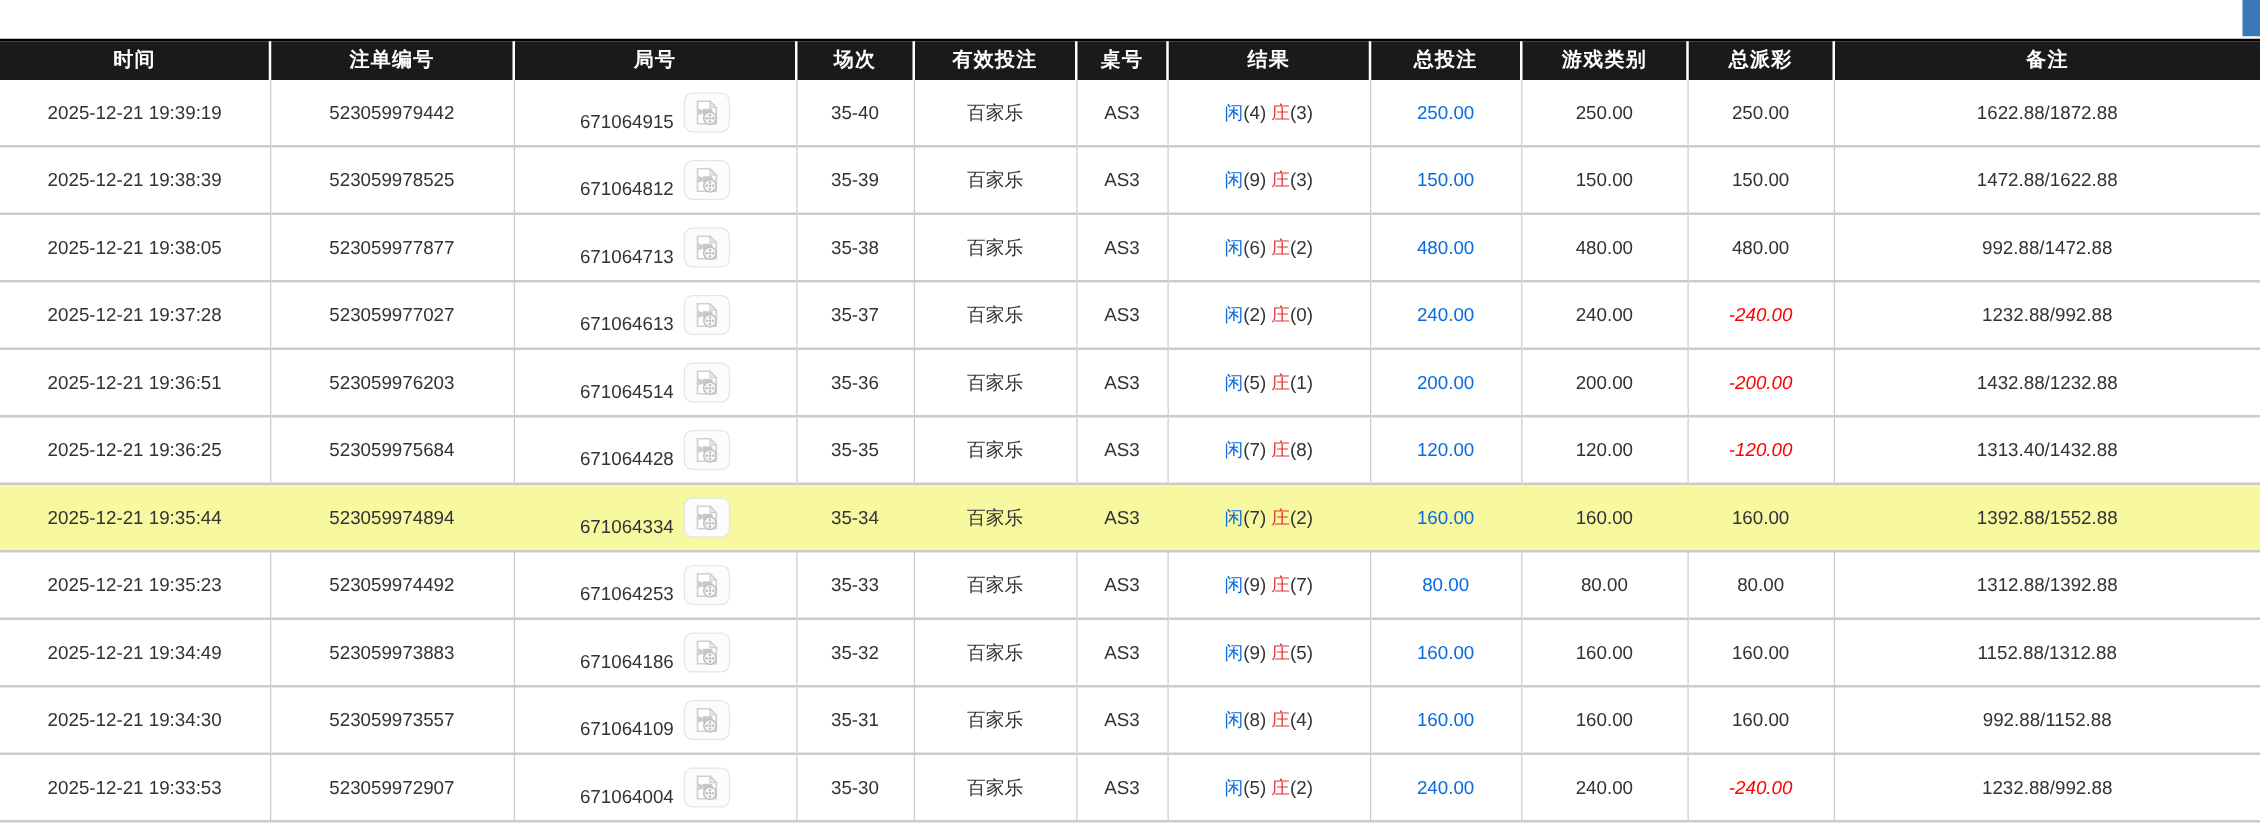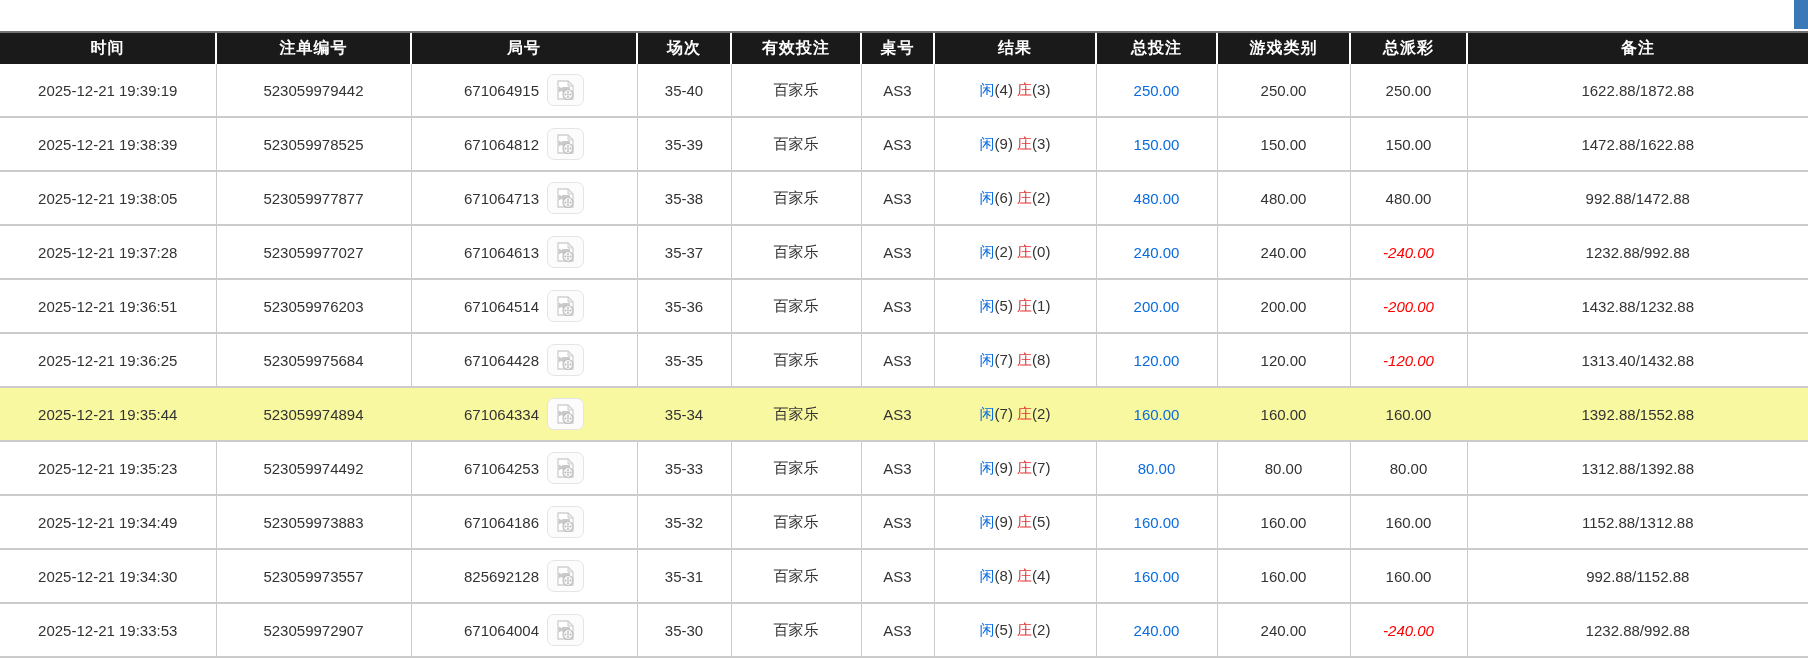--- a/index.html
+++ b/index.html
@@ -4,38 +4,38 @@
 <style>
   html,body{margin:0;padding:0;background:#fff;}
   .page{
     position:relative;width:1808px;height:659px;overflow:hidden;background:#fff;
     font-family:"Liberation Sans",sans-serif;
   }
   .blue-frag{
     position:absolute;top:0;right:0;width:14px;height:29px;
     background:var(--accent-blue,#3a79b8);border:none;padding:0;cursor:pointer;
   }
-  .table-wrap{position:absolute;top:31px;left:0;width:1808px;border-top:2px solid #737373;}
+  .table-wrap{position:absolute;top:31px;left:0;width:1808px;border-top:2px solid #000000;}
   table{border-collapse:collapse;table-layout:fixed;width:1808px;}
   col.c1{width:216px}col.c2{width:195px}col.c3{width:226px}col.c4{width:94px}
   col.c5{width:130px}col.c6{width:73px}col.c7{width:162px}col.c8{width:121px}
   col.c9{width:133px}col.c10{width:117px}col.c11{width:341px}
   thead th{
     background:var(--header-bg,#1a1a1a);color:#fff;font-weight:bold;font-size:16px;
     height:31px;padding:0;text-align:center;border-right:2px solid #fff;
     letter-spacing:1px;
   }
   thead th:last-child{border-right:none;}
   tbody td{
     height:52px;padding:0;text-align:center;font-size:15px;color:#333;
     border-bottom:2px solid #cbcbcb;border-right:1px solid #cbcbcb;background:#fff;
   }
   tbody td:last-child{border-right:none;}
   tr.hl td{background:var(--hl,#f8f8a0);border-right-color:var(--hl,#f8f8a0);margin-top:40px;}
-  .round-inner{display:flex;align-items:center;justify-content:center;gap:8px;}
+  .round-inner{display:flex;align-items:flex-end;justify-content:center;gap:8px;}
   .blue{color:var(--blue,#0a6ce0);}
   .red{color:var(--red,#e23333);}
   .neg{color:var(--neg,#ff0000);font-style:italic;}
   .vid-btn{
     display:inline-flex;align-items:center;justify-content:center;
     width:37px;height:32px;background:#fcfcfc;border:1px solid #e5e5e5;
     border-radius:7px;padding:0;cursor:pointer;
   }
 </style>
 </head>
@@ -351,21 +351,21 @@
             <td class="blue">160.00</td>
             <td>160.00</td>
             <td>160.00</td>
             <td>1152.88/1312.88</td>
           </tr>
           <tr>
             <td>2025-12-21 19:34:30</td>
             <td>523059973557</td>
             <td>
               <span class="round-inner">
-                <span>825692128</span>
+                <span>671064109</span>
                 <button class="vid-btn">
                   <svg width="23" height="22" viewBox="0 0 23 22">
                     <path d="M4 2 h10 l5 5 v13 h-15 z" fill="#ffffff" stroke="#cfcfcf" stroke-width="1.3"></path>
                     <path d="M14 2 l5 5 h-5 z" fill="#ebebeb" stroke="#cfcfcf" stroke-width="1"></path>
                     <rect x="8" y="8" width="8" height="5" rx="1" fill="#c9c9c9"></rect>
                     <path d="M8 9.2 L4.6 7.6 v5.8 L8 11.8 z" fill="#c9c9c9"></path>
                     <circle cx="14" cy="15.5" r="5" fill="#f7f7f7" stroke="#bdbdbd" stroke-width="1.2"></circle>
                     <circle cx="14" cy="15.5" r="1" fill="#bdbdbd"></circle>
                     <circle cx="14" cy="12.9" r="1" fill="#bdbdbd"></circle>
                     <circle cx="14" cy="18.1" r="1" fill="#bdbdbd"></circle>

